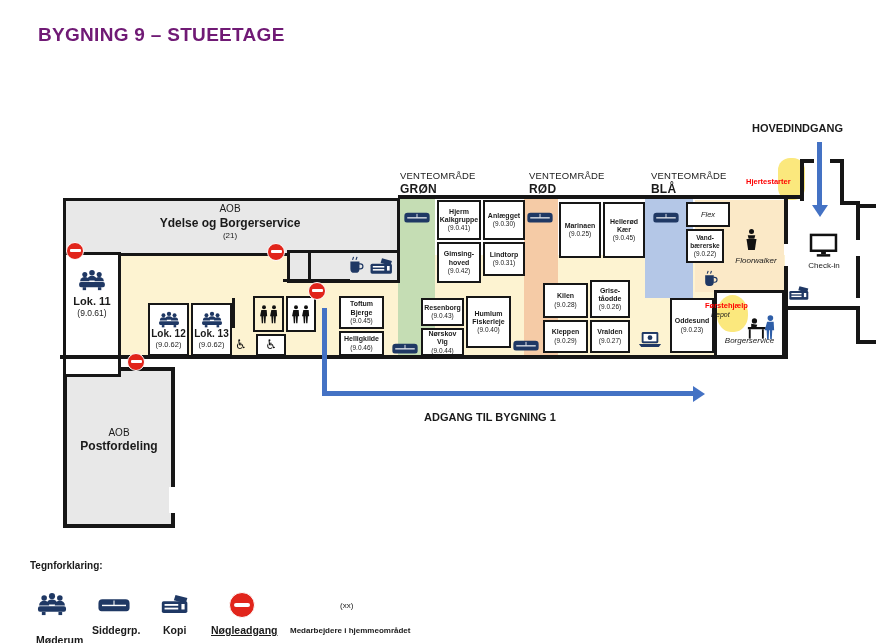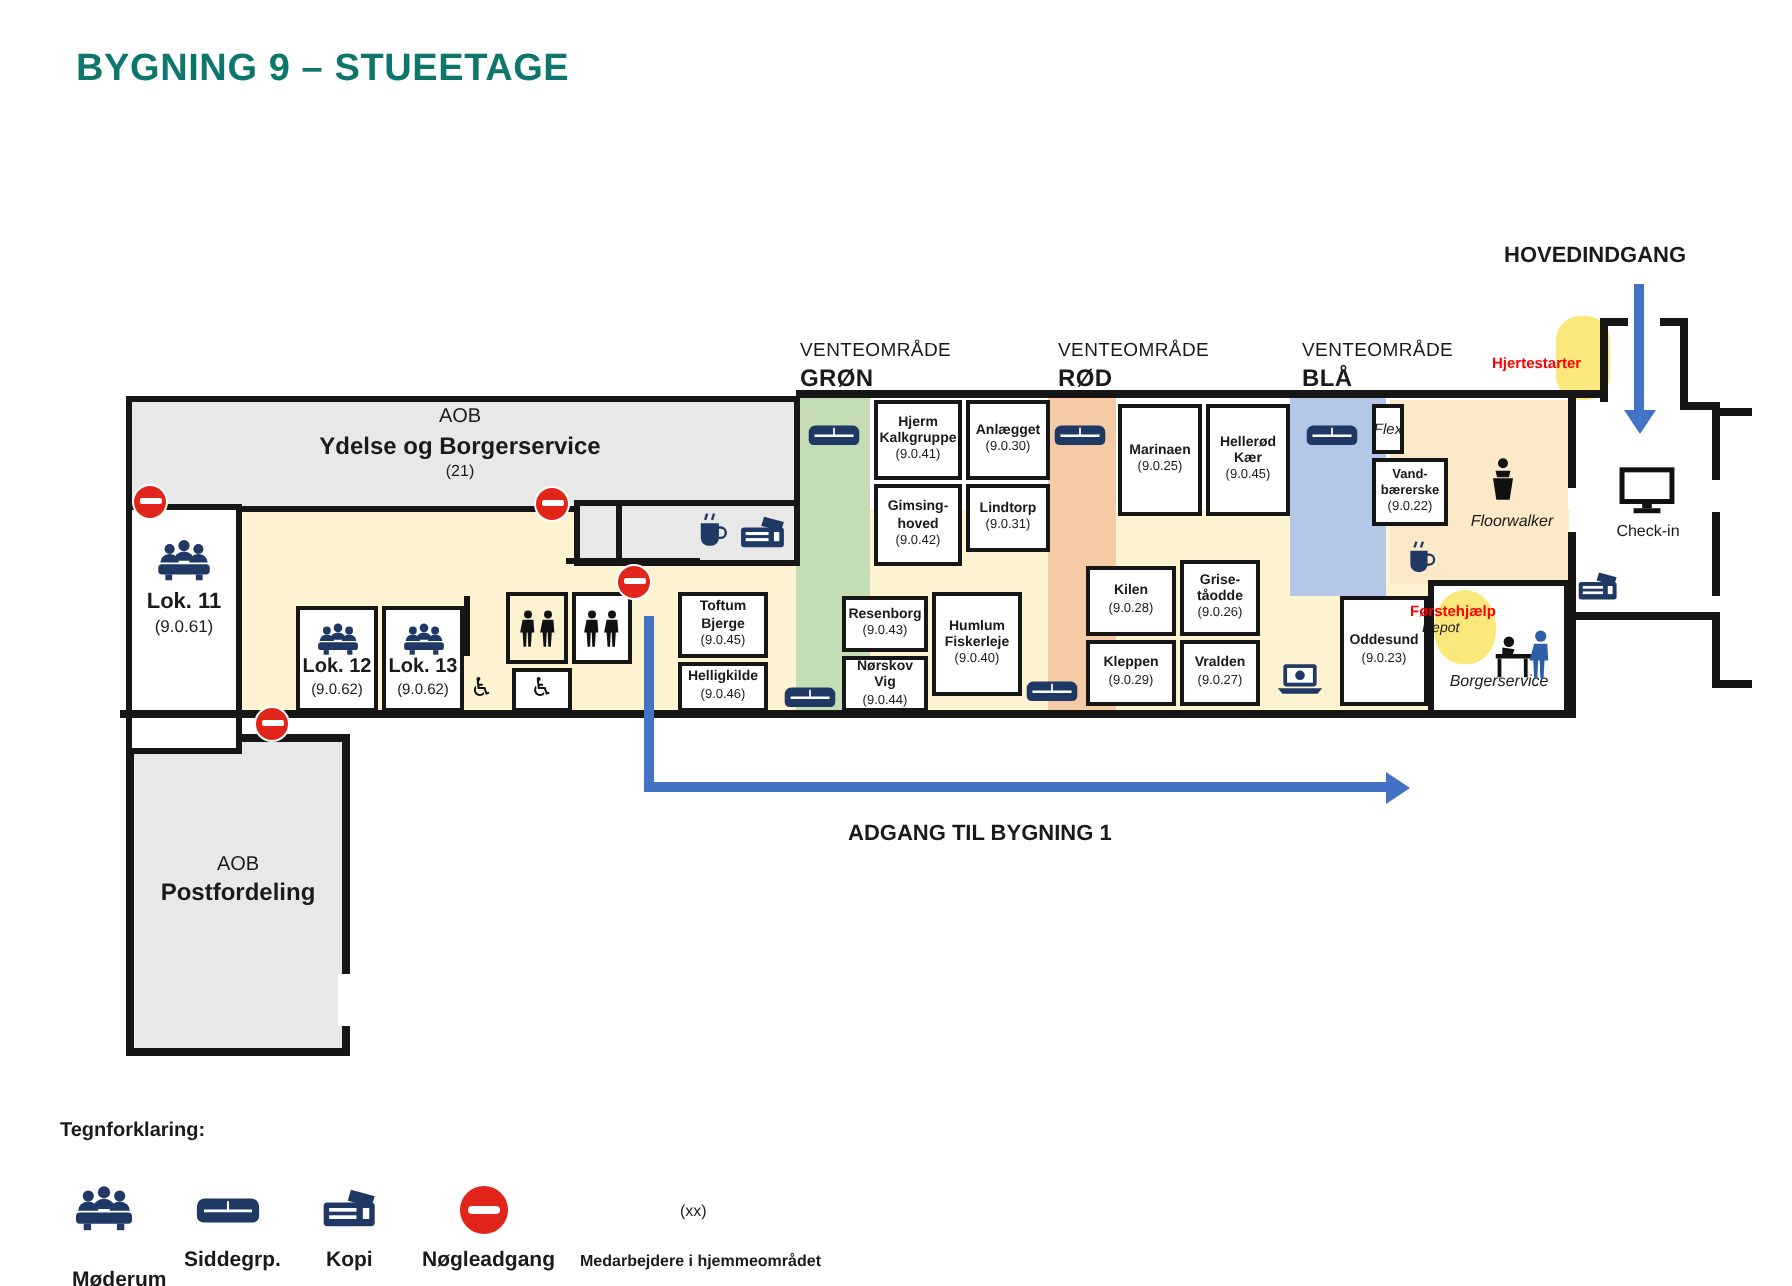--- a/index.html
+++ b/index.html
@@ -111,21 +111,21 @@
           <rect x="17" y="15.9" width="2" height="10"></rect>
         </g>
         <g fill="#2e5ea8">
           <circle cx="26" cy="4" r="3"></circle>
           <path d="M22.5 8 h7 l0.5 9 h-2 l-0.5 9.5 h-1.7 l-0.4 -9.5 h-0.8 l-0.4 9.5 h-1.7 l-0.5 -9.5 h-2 z"></path>
         </g>
       </symbol>
     </defs>
   </svg>
 
-  <div class="abs" style="left:38px;top:24px;font-size:19px;font-weight:bold;letter-spacing:.3px;color:#0f766e;">BYGNING 9 – STUEETAGE</div>
+  <div class="abs" style="left:38px;top:24px;font-size:19px;font-weight:bold;letter-spacing:.3px;color:#701a75;">BYGNING 9 – STUEETAGE</div>
 
   <div class="zone" style="left:118px;top:255px;width:667px;height:101px;background:#fdf3d1;"></div>
   <div class="zone" style="left:398px;top:198px;width:37px;height:157px;background:#c5ddb4;z-index:2;"></div>
   <div class="zone" style="left:524px;top:198px;width:34px;height:157px;background:#f5cba6;z-index:2;"></div>
   <div class="zone" style="left:645px;top:198px;width:48px;height:100px;background:#b4c7e7;z-index:2;"></div>
   <div class="zone" style="left:695px;top:200px;width:89px;height:92px;background:#fbe9c7;z-index:2;"></div>
 
   <div class="grayroom" style="left:63px;top:198px;width:337px;height:58px;"></div>
   <div class="grayroom" style="left:287px;top:250px;width:113px;height:33px;z-index:3;"></div>
   <div class="abs" style="left:130px;top:203px;width:200px;text-align:center;z-index:4;line-height:1.25;">
@@ -276,21 +276,21 @@
   </div>
   <div class="room" style="left:543px;top:320px;width:45px;height:33px;">
     <span class="rname">Kleppen</span>
     <span class="rcode">(9.0.29)</span>
   </div>
   <div class="room" style="left:590px;top:320px;width:40px;height:33px;">
     <span class="rname">Vralden</span>
     <span class="rcode">(9.0.27)</span>
   </div>
 
-  <div class="room" style="left:686px;top:202px;width:16px;height:25px;">
+  <div class="room" style="left:686px;top:202px;width:44px;height:25px;">
     <span class="rname it" style="font-weight:normal;font-size:7.5px;">Flex</span>
   </div>
   <div class="room" style="left:686px;top:229px;width:38px;height:34px;">
     <span class="rname" style="font-size:6.5px;">Vand-bærerske</span>
     <span class="rcode" style="font-size:6.5px;">(9.0.22)</span>
   </div>
   <div class="room" style="left:670px;top:298px;width:44px;height:55px;">
     <span class="rname">Oddesund</span>
     <span class="rcode">(9.0.23)</span>
   </div>
@@ -374,18 +374,18 @@
       <use href="#i-sofa"></use>
     </svg>
   <div class="legend-label" style="left:92px;top:624px;">Siddegrp.</div>
 
   <svg class="sym" width="31" height="24" style="left:160px;top:592px;">
       <use href="#i-copier"></use>
     </svg>
   <div class="legend-label" style="left:163px;top:624px;">Kopi</div>
 
   <div class="noentry big" style="left:229px;top:592px;"></div>
-  <div class="legend-label" style="left:211px;top:624px;">Nøgleadgang</div>
+  <div class="legend-label" style="left:211px;top:624px;text-decoration:underline;">Nøgleadgang</div>
 
   <div class="smalltext" style="left:340px;top:601px;font-size:8px;">(xx)</div>
   <div class="smalltext" style="left:290px;top:626px;font-size:8px;font-weight:bold;">Medarbejdere i hjemmeområdet</div>
 
 </div>
 
 </body></html>

